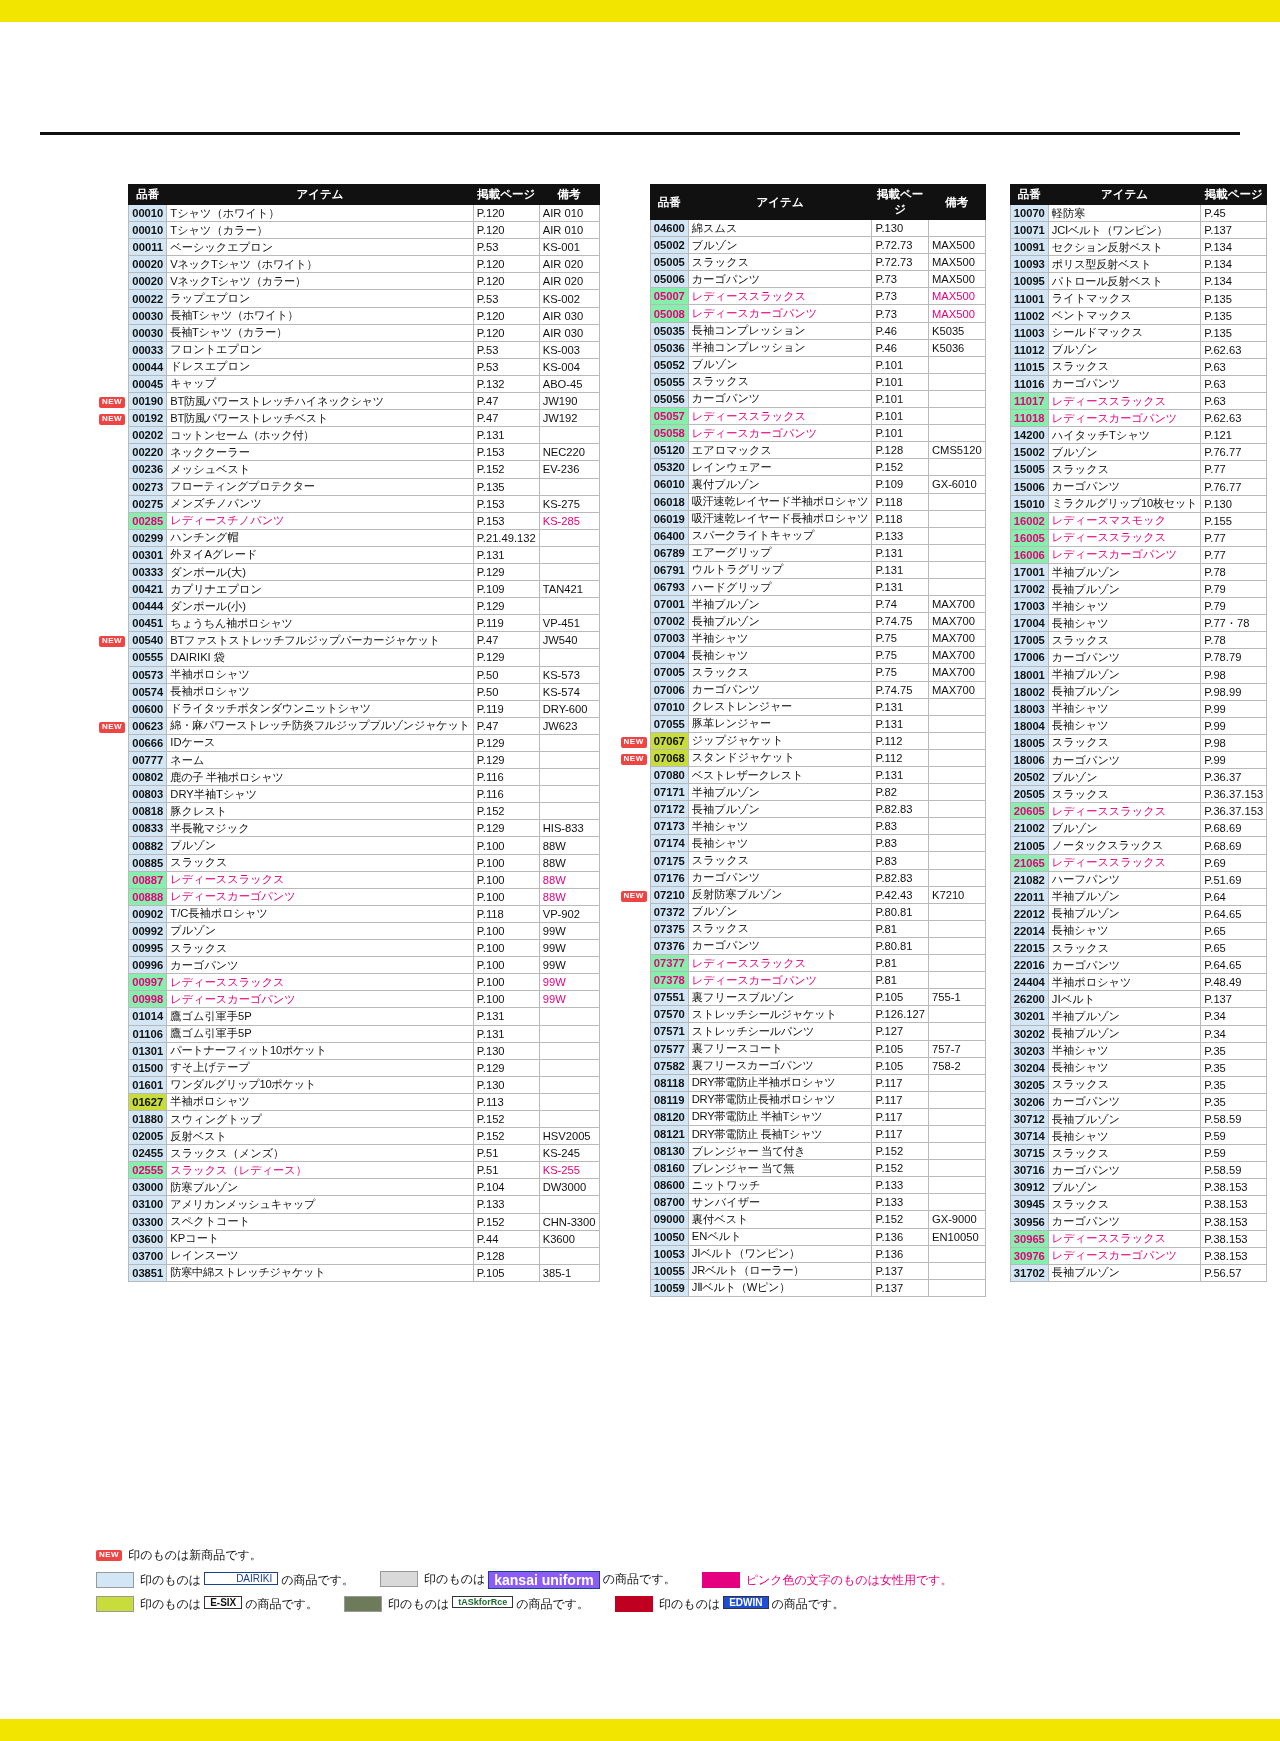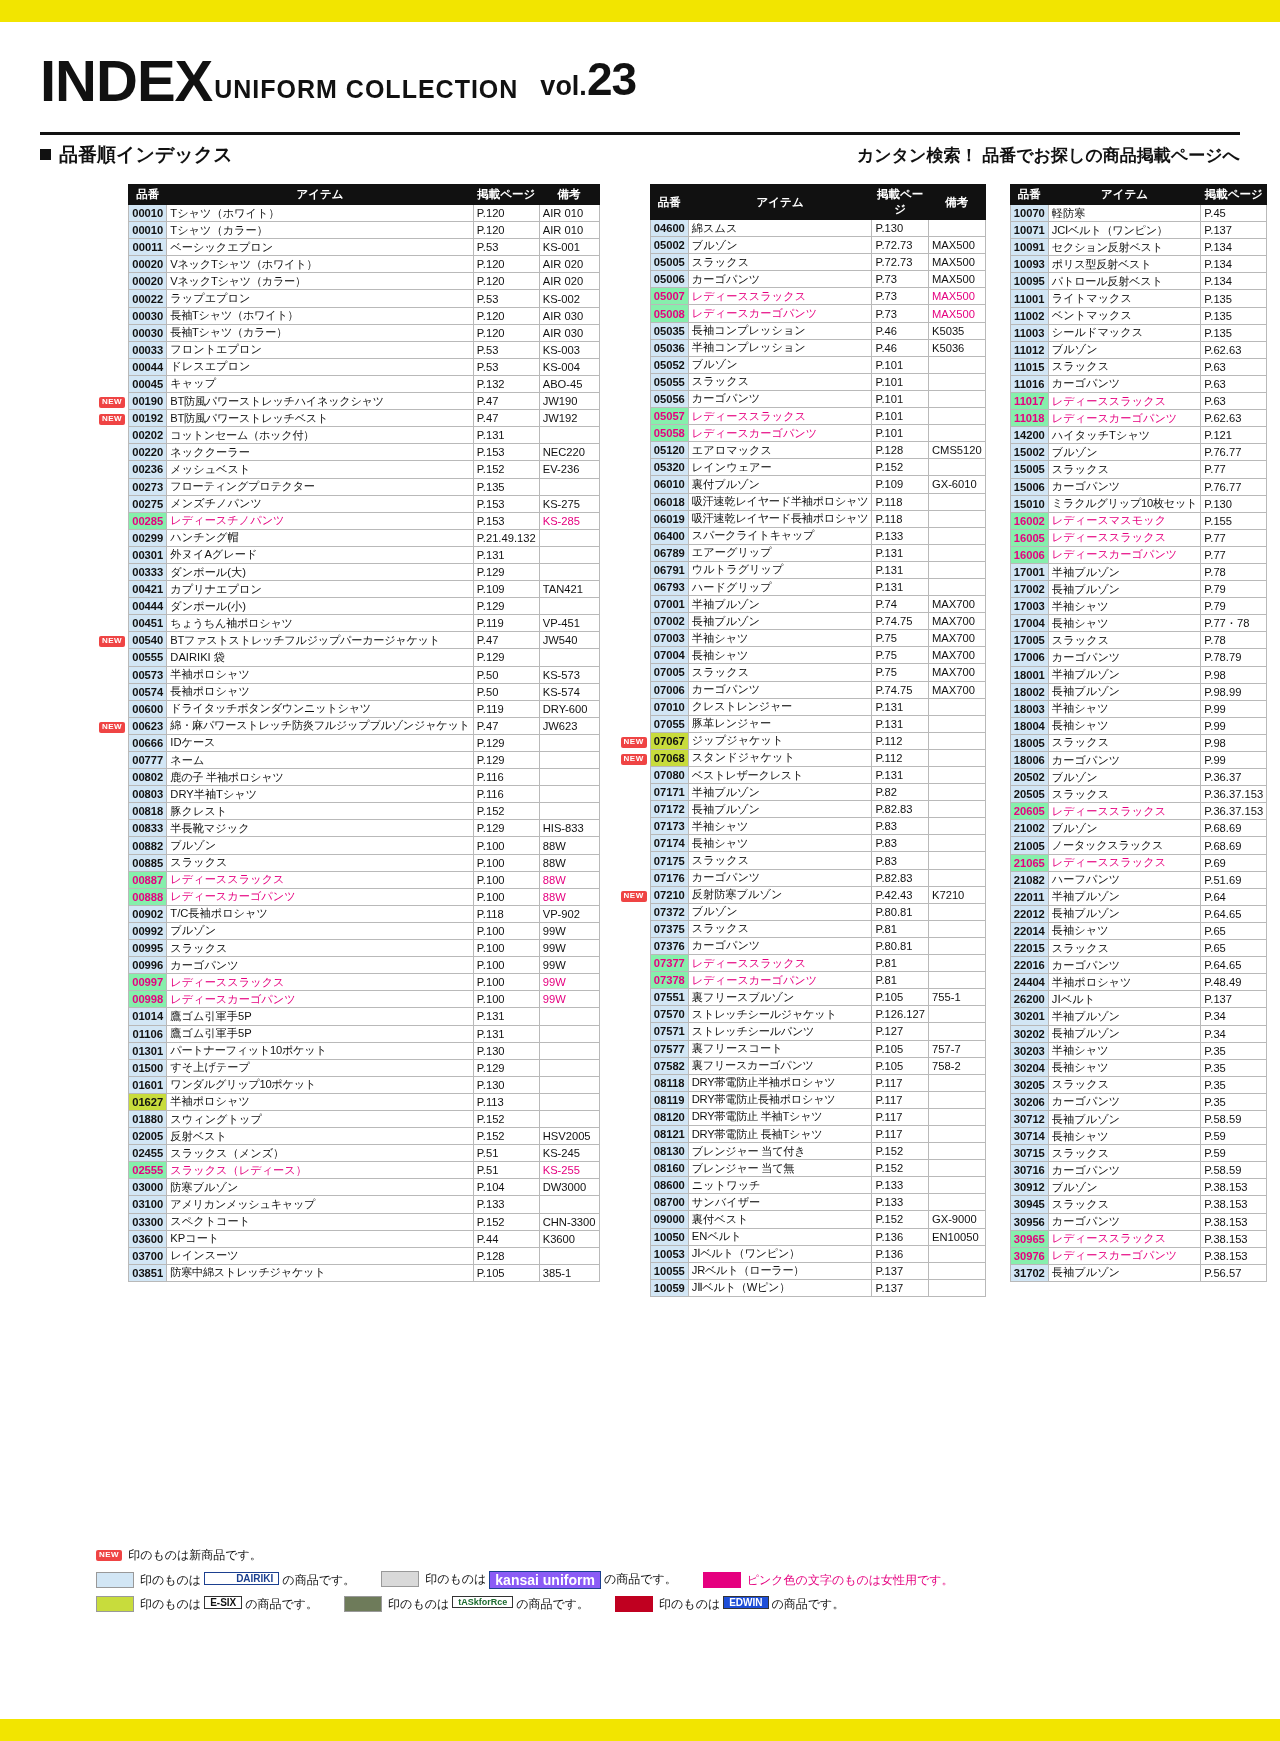--- a/index.html
+++ b/index.html
@@ -69,47 +69,36 @@
   .legend .lcell{display:flex;align-items:flex-start;margin-right:26px;}
   .sw{display:inline-block;width:36px;height:14px;border:1px solid #999;margin-right:6px;}
   .sw-blue{background:#d2e6f5;}
   .sw-green{background:#c8dc3c;}
   .sw-gray{background:#d9d9d9;}
   .sw-dark{background:#6e7b5a;}
   .sw-pink{background:#e5007f;border-color:#e5007f;}
   .sw-red{background:#c00020;border-color:#c00020;}
   .brand{display:inline-block;border:1px solid #333;padding:0px 5px;font-size:10px;font-weight:bold;margin:0 3px;background:#fff;}
   .brand-kansai{background:#8b5cf6;color:#fff;border-color:#1b3f8f;font-size:14px;}
-  .brand-dairiki{background:#fff;color:#1b3f8f;border-color:#1b3f8f;font-weight:bold;padding-left:31px;}
+  .brand-dairiki{background:#fff;color:#1b3f8f;border-color:#1b3f8f;font-weight:normal;padding-left:31px;}
   .brand-esix{background:#fff;color:#111;}
   .brand-task{background:#fff;color:#1b6b2f;font-size:9px;}
   .brand-edwin{background:#1d4ed8;color:#fff;font-size:10px;}
   .pinktext{color:#e5007f;}
   .newlegend{margin-right:6px;}
 </style>
 </head>
 <body>
 
 <div class="band-top"></div>
 <div class="band-bottom"></div>
 
 <div class="page">
 
-  <div class="header">
-    <div class="title-row">
-      <div class="title-index">INDEX</div>
-      <div class="title-uc">UNIFORM COLLECTION</div>
-      <div class="title-vol"><span>vol.</span><b>23</b></div>
-    </div>
-  </div>
   <div class="rule"></div>
-  <div class="subrow">
-    <div class="subleft"><span class="sq"></span><span>品番順インデックス</span></div>
-    <div class="subright">カンタン検索！ 品番でお探しの商品掲載ページへ</div>
-  </div>
 
   <div class="cols">
     <div class="col">
       <table class="idx">
         <thead>
           <tr>
             <th class="c-new"></th>
             <th class="c-code">品番</th>
             <th class="c-item">アイテム</th>
             <th class="c-page">掲載ページ</th>

